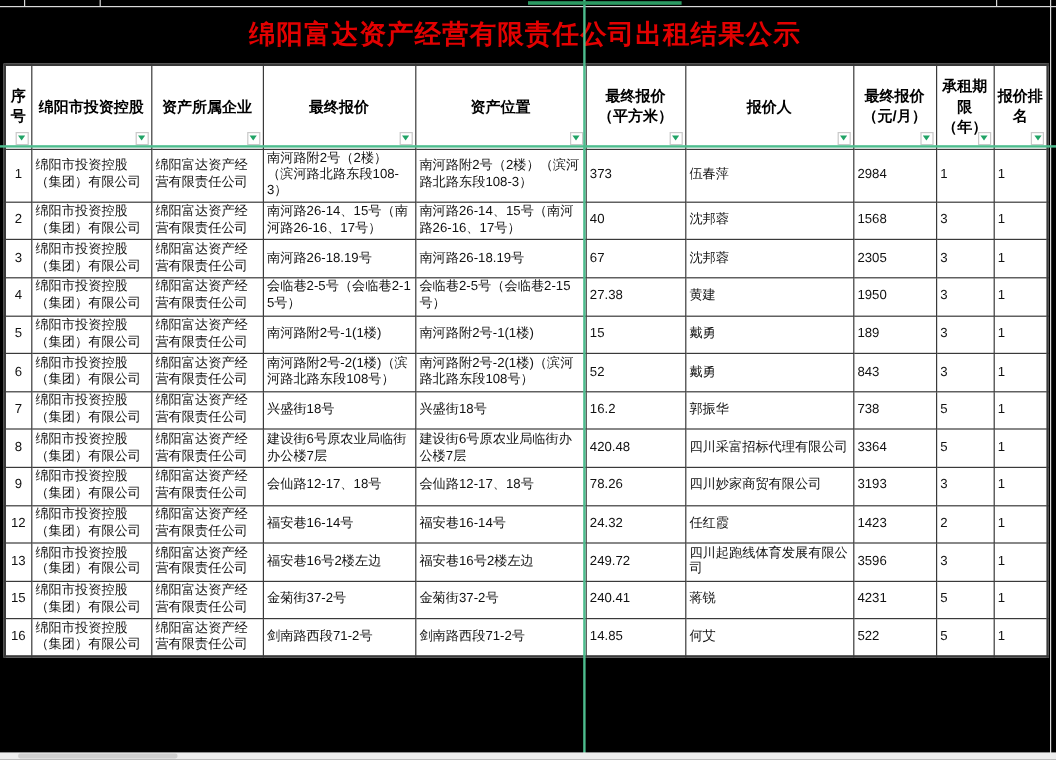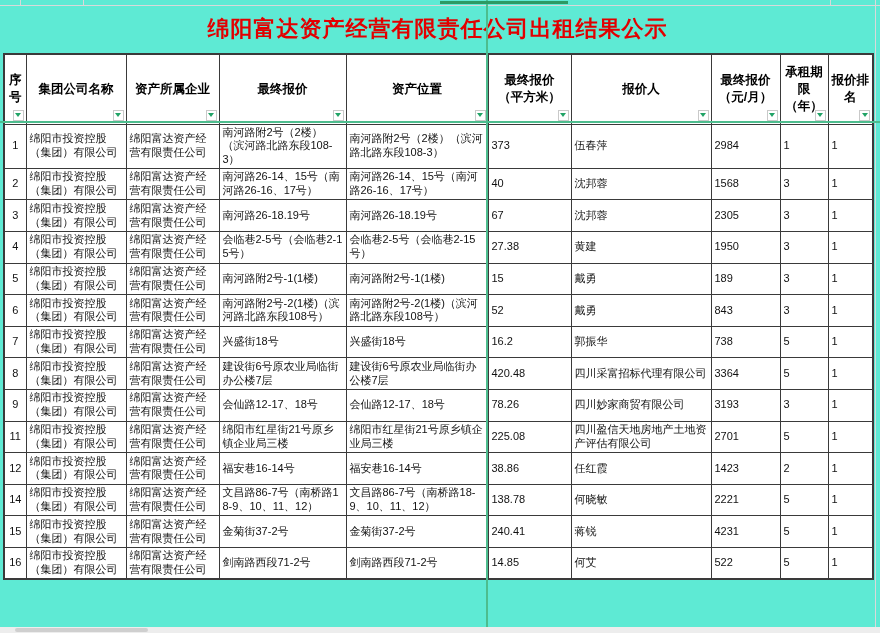--- a/index.html
+++ b/index.html
@@ -1,16 +1,16 @@
 <!DOCTYPE html>
 <html style="--title_text: #e20000; --border: #3a3a3a; --cell_text: #111111; --freeze_line: #4dbd8e; --active_cell_line: #2c9a63; --filter_arrow: #21a366; --gridline_faint: #d9d9d9; --scroll_track: #ededed; --scroll_thumb: #cfcfcf;"><head>
 <meta charset="utf-8">
 <style>
   html,body{margin:0;padding:0;background:#fff;}
-  .screen{position:relative;width:880px;height:633px;background:#5eead4;overflow:hidden;
+  .screen{position:relative;width:880px;height:633px;background:#000000;overflow:hidden;
           font-family:"Liberation Sans",sans-serif;}
   
   .title{position:absolute;left:3px;top:5px;width:869px;height:48px;display:flex;
          align-items:center;justify-content:center;font-size:22px;font-weight:bold;
          color:var(--title_text,#e20000);letter-spacing:1px;}
   
   table{position:absolute;left:3px;top:53px;width:869px;border-collapse:collapse;
         table-layout:fixed;border:2px solid var(--border,#3a3a3a);background:#fff;}
   th,td{border:1px solid var(--border,#3a3a3a);overflow:hidden;}
   thead tr{height:70px;}
@@ -62,21 +62,21 @@
         <col style="width: 83px;">
         <col style="width: 140px;">
         <col style="width: 69px;">
         <col style="width: 48px;">
         <col style="width: 45px;">
       </colgroup>
     <thead>
         <tr id="header-row">
           <th><span>序
 号</span><div class="filter-btn"><div class="filter-arrow"></div></div></th>
-          <th><span>集团公司名称</span><div class="filter-btn"><div class="filter-arrow"></div></div></th>
+          <th><span>绵阳市投资控股</span><div class="filter-btn"><div class="filter-arrow"></div></div></th>
           <th><span>资产所属企业</span><div class="filter-btn"><div class="filter-arrow"></div></div></th>
           <th><span>最终报价</span><div class="filter-btn"><div class="filter-arrow"></div></div></th>
           <th><span>资产位置</span><div class="filter-btn"><div class="filter-arrow"></div></div></th>
           <th><span>最终报价
 （平方米）</span><div class="filter-btn"><div class="filter-arrow"></div></div></th>
           <th><span>报价人</span><div class="filter-btn"><div class="filter-arrow"></div></div></th>
           <th><span>最终报价
 （元/月）</span><div class="filter-btn"><div class="filter-arrow"></div></div></th>
           <th><span>承租期
 限
@@ -188,53 +188,41 @@
           <td>绵阳富达资产经营有限责任公司</td>
           <td>会仙路12-17、18号</td>
           <td>会仙路12-17、18号</td>
           <td>78.26</td>
           <td>四川妙家商贸有限公司</td>
           <td>3193</td>
           <td>3</td>
           <td>1</td>
         </tr>
         <tr>
-          <td class="center">11</td>
-          <td>绵阳市投资控股（集团）有限公司</td>
-          <td>绵阳富达资产经营有限责任公司</td>
-          <td>绵阳市红星街21号原乡镇企业局三楼</td>
-          <td>绵阳市红星街21号原乡镇企业局三楼</td>
-          <td>225.08</td>
-          <td>四川盈信天地房地产土地资产评估有限公司</td>
-          <td>2701</td>
-          <td>5</td>
-          <td>1</td>
-        </tr>
-        <tr>
           <td class="center">12</td>
           <td>绵阳市投资控股（集团）有限公司</td>
           <td>绵阳富达资产经营有限责任公司</td>
           <td>福安巷16-14号</td>
           <td>福安巷16-14号</td>
-          <td>38.86</td>
+          <td>24.32</td>
           <td>任红霞</td>
           <td>1423</td>
           <td>2</td>
           <td>1</td>
         </tr>
         <tr>
-          <td class="center">14</td>
-          <td>绵阳市投资控股（集团）有限公司</td>
-          <td>绵阳富达资产经营有限责任公司</td>
-          <td>文昌路86-7号（南桥路18-9、10、11、12）</td>
-          <td>文昌路86-7号（南桥路18-9、10、11、12）</td>
-          <td>138.78</td>
-          <td>何晓敏</td>
-          <td>2221</td>
-          <td>5</td>
+          <td class="center">13</td>
+          <td>绵阳市投资控股（集团）有限公司</td>
+          <td>绵阳富达资产经营有限责任公司</td>
+          <td>福安巷16号2楼左边</td>
+          <td>福安巷16号2楼左边</td>
+          <td>249.72</td>
+          <td>四川起跑线体育发展有限公司</td>
+          <td>3596</td>
+          <td>3</td>
           <td>1</td>
         </tr>
         <tr>
           <td class="center">15</td>
           <td>绵阳市投资控股（集团）有限公司</td>
           <td>绵阳富达资产经营有限责任公司</td>
           <td>金菊街37-2号</td>
           <td>金菊街37-2号</td>
           <td>240.41</td>
           <td>蒋锐</td>

